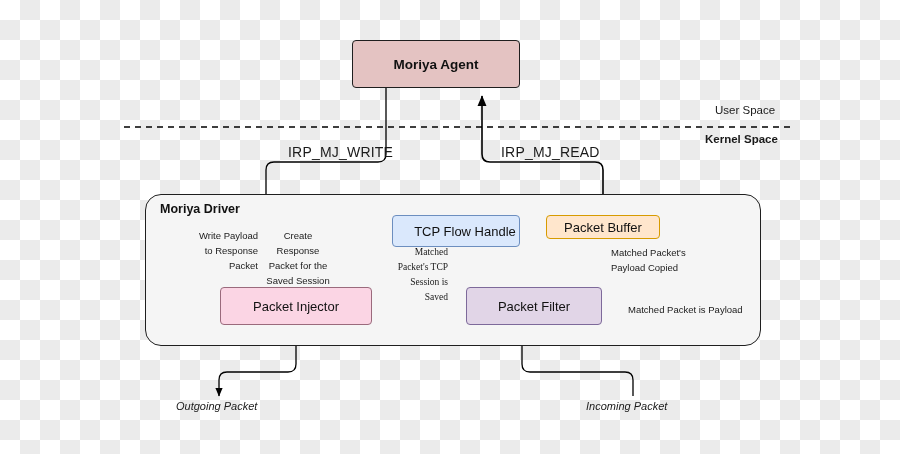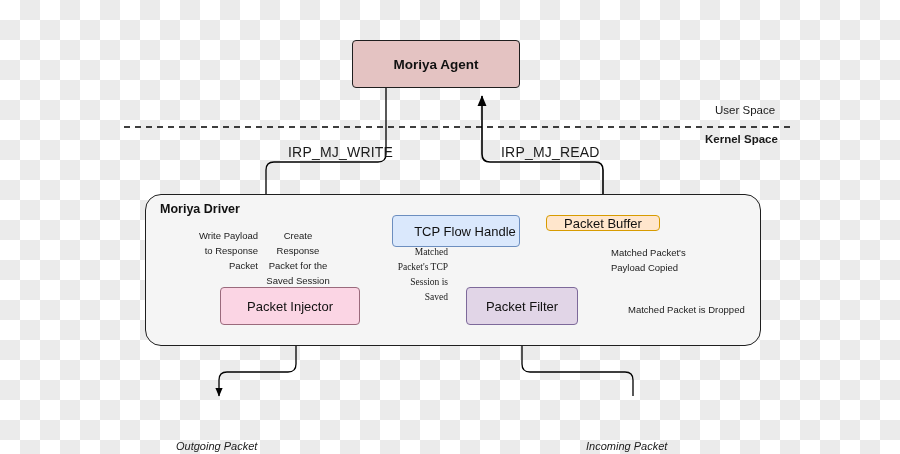--- a/index.html
+++ b/index.html
@@ -17,39 +17,39 @@
   #canvas{position:absolute;left:0;top:0;width:900px;height:454px;}
   .node{
     position:absolute;box-sizing:border-box;
     border:1px solid #1f1f1f;border-radius:4px;
     display:flex;align-items:center;justify-content:center;
     color:#111111;font-size:13px;text-align:left;
     z-index:3;
   }
   #moriya-agent{left:352px;top:40px;width:168px;height:48px;background:#e4c3c2;font-weight:bold;font-size:13.5px;}
   #tcp-flow-handle{left:392px;top:215px;width:128px;height:32px;background:#dae8fc;border-color:#6c8ebf;padding-left:18px;}
-  #packet-buffer{left:546px;top:215px;width:114px;height:16px;background:#ffe6cc;border-color:#d79b00;}
-  #packet-injector{left:220px;top:287px;width:140px;height:38px;background:#fbd5e4;border-color:#9a6a7c;}
-  #packet-filter{left:466px;top:287px;width:112px;height:38px;background:#e1d5e7;border-color:#7d699a;}
+  #packet-buffer{left:546px;top:215px;width:114px;height:24px;background:#ffe6cc;border-color:#d79b00;}
+  #packet-injector{left:220px;top:287px;width:152px;height:38px;background:#fbd5e4;border-color:#9a6a7c;}
+  #packet-filter{left:466px;top:287px;width:136px;height:38px;background:#e1d5e7;border-color:#7d699a;}
 
   #driver-box{
     position:absolute;left:145px;top:194px;width:616px;height:152px;
     box-sizing:border-box;border:1px solid #1f1f1f;border-radius:16px;
     background:#f5f5f5;z-index:1;
   }
   #driver-title{
     position:absolute;left:160px;top:202px;font-size:12.5px;font-weight:bold;color:#111;z-index:4;
   }
   .lbl{
     position:absolute;color:#1a1a1a;font-size:9.5px;line-height:15px;z-index:4;white-space:pre-line;
   }
   .lbl.right{text-align:right;}
   .lbl.left{text-align:left;}
   .space-lbl{position:absolute;font-size:11.5px;color:#1a1a1a;z-index:4;text-align:center;}
-  .io-lbl{position:absolute;font-size:11px;font-style:italic;color:#1a1a1a;z-index:4;margin-top:40px;}
+  .io-lbl{position:absolute;font-size:11px;font-style:italic;color:#1a1a1a;z-index:4;}
   .irp-lbl{position:absolute;font-size:14px;color:#1a1a1a;z-index:4;letter-spacing:0.2px;}
 </style>
 </head>
 <body>
 
 <svg id="canvas" viewBox="0 0 900 454">
   <defs>
     <marker id="arrow" markerWidth="10" markerHeight="10" refX="6.2" refY="3.2" orient="auto" markerUnits="strokeWidth">
       <path d="M0,0.4 L6.6,3.2 L0,6 z" fill="#000000"></path>
     </marker>
@@ -117,16 +117,16 @@
 Saved Session</div>
 
 <div class="lbl right" style="left:378px;top:245px;width:70px;font-family:Liberation Serif, serif;">Matched
 Packet's TCP
 Session is
 Saved</div>
 
 <div class="lbl left" style="left:611px;top:245px;width:110px;">Matched Packet's
 Payload Copied</div>
 
-<div class="lbl left" style="left:628px;top:302px;width:140px;">Matched Packet is Dropped</div>
+<div class="lbl left" style="left:628px;top:302px;width:140px;">Matched Packet is Payload</div>
 
 <div class="io-lbl" style="left:176px;top:400px;">Outgoing Packet</div>
 <div class="io-lbl" style="left:586px;top:400px;">Incoming Packet</div>
 
 </body></html>

